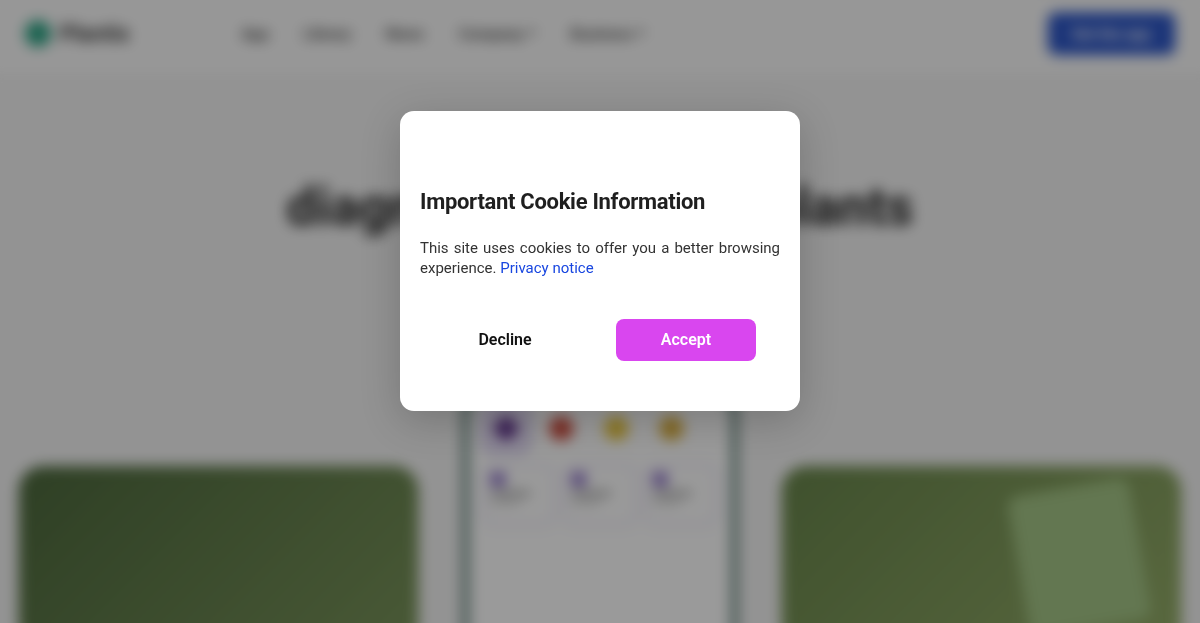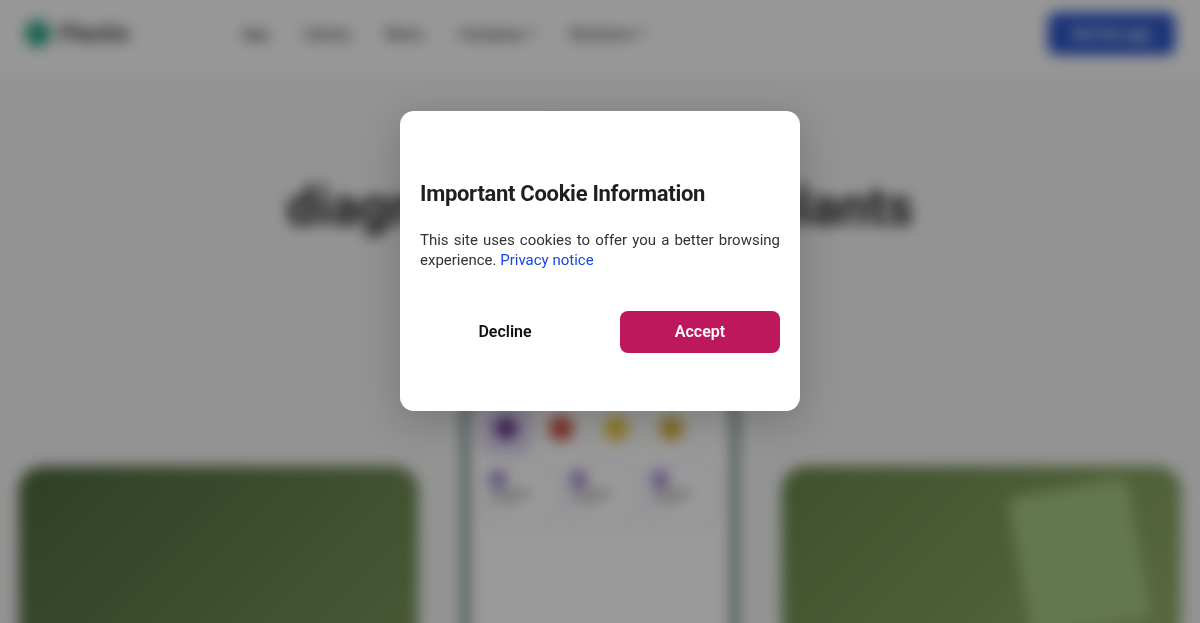--- a/index.html
+++ b/index.html
@@ -35,27 +35,27 @@
   .card { flex:1; height:60px; background:#fff; border:2px solid #d9d0ef; border-radius:10px; padding:6px;}
   .card .mini { width:14px; height:14px; background:#7a5abf; border-radius:3px; margin-bottom:4px;}
   .card .line1 { height:6px; width:70%; background:#aaa; border-radius:2px; margin-bottom:3px;}
   .card .line2 { height:5px; width:50%; background:#ccc; border-radius:2px;}
 
   
   .overlay { position:absolute; inset:0; background: rgba(30,30,30,0.45); }
 
   
   .modal { position:absolute; top:111px; left:50%; transform:translateX(-50%); width:400px; height:300px; background:#fff; border-radius:14px; padding:70px 20px 20px 20px; box-shadow: 0 10px 40px rgba(0,0,0,0.2); }
-  .modal-title { font-size:22px; font-weight:700; color:#1f1f1f; letter-spacing:-0.3px; }
+  .modal-title { font-size:22px; font-weight:700; color:#1f1f1f; letter-spacing:-0.3px;margin-top:8px; }
   .modal-desc { font-size:15px; color:#333; margin-top:24px; text-align:justify; text-justify:inter-word; line-height:1.35; }
   .modal-link { color:#1846e0; text-decoration:none; }
-  .modal-actions { display:flex; gap:18px; margin-top:40px; justify-content:space-between; }
+  .modal-actions { display:flex; gap:26px; margin-top:40px; justify-content:flex-start; }
   .btn { height:42px; border-radius:8px; display:flex; align-items:center; justify-content:center; font-size:16px; font-weight:600; cursor:pointer; }
   .btn-decline { width:170px; background:transparent; color:#111; }
-  .btn-accept { width:160px; background:#be185d; color:#fff; }
+  .btn-accept { width:140px; background:#d946ef; color:#fff; }
 </style>
 </head>
 <body>
 
 <div class="page">
 
   <div class="bg">
     <div class="nav">
       <div class="logo">
         <div class="logo-mark"></div>

